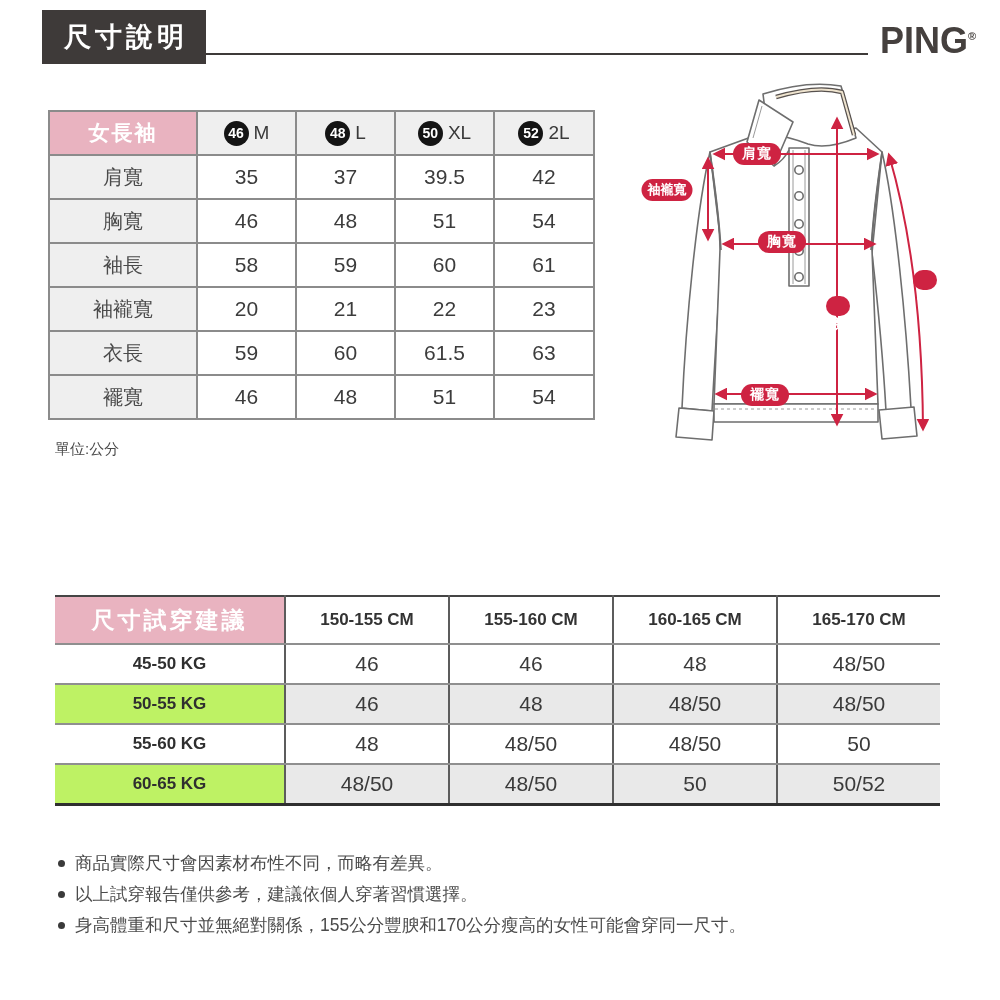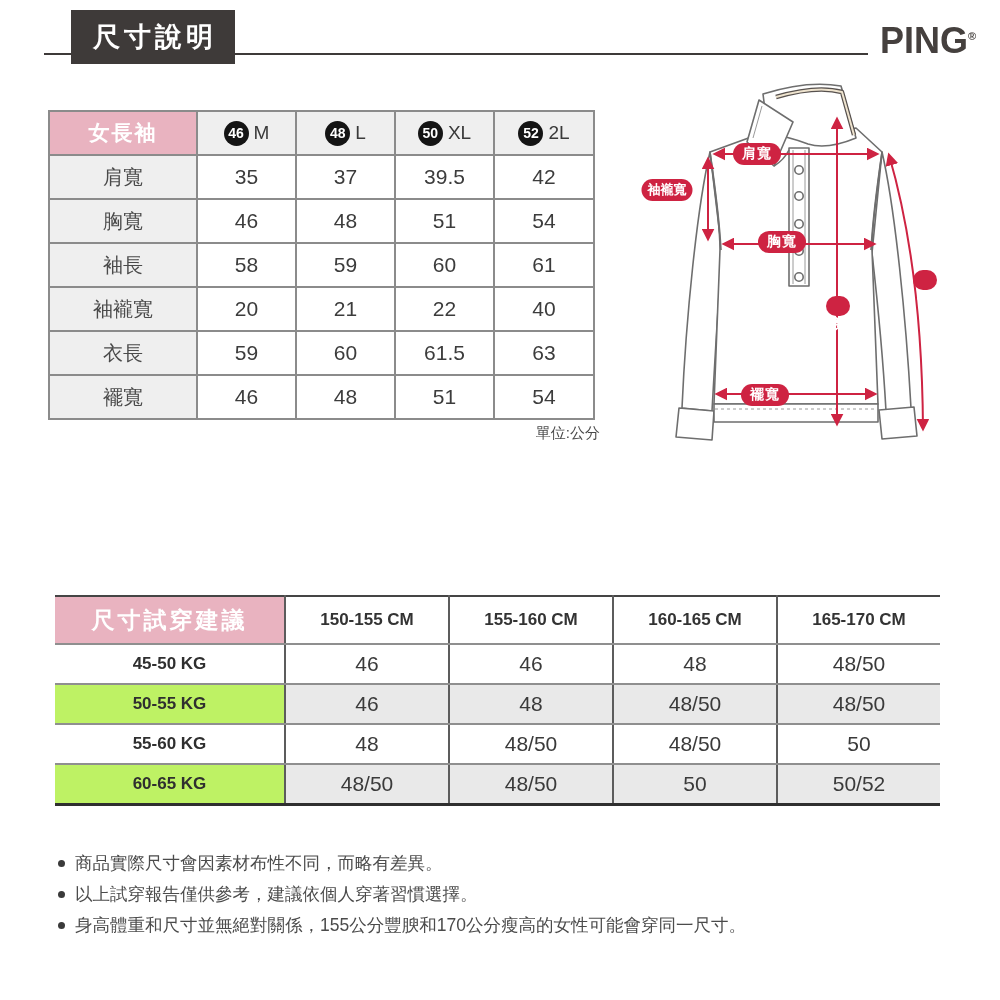--- a/index.html
+++ b/index.html
@@ -2,38 +2,38 @@
 <html><head>
 <meta charset="utf-8">
 <style>
   * { margin:0; padding:0; box-sizing:border-box; }
   html,body { width:1000px; height:1000px; background:#fff; font-family:"Liberation Sans", sans-serif; }
   .page { position:relative; width:1000px; height:1000px; background:#fff; overflow:hidden; }
 
   
   .rule { position:absolute; left:44px; top:53px; width:824px; height:2px; background:#3e3a39; }
   .title-box { position:absolute; left:42px; top:10px; background:#3e3a39; color:#fff;
-               font-size:27px; font-weight:bold; letter-spacing:4px; padding:9px 18px 9px 22px;margin-left:29px; }
+               font-size:27px; font-weight:bold; letter-spacing:4px; padding:9px 18px 9px 22px; }
   .brand { position:absolute; right:24px; top:20px; color:#45403e; font-size:36px; font-weight:800;
            letter-spacing:0px; font-style:normal; }
   .brand sup { font-size:11px; vertical-align:super; }
 
   
   table { border-collapse:collapse; table-layout:fixed; }
   .t1 { position:absolute; left:48px; top:110px; width:545px; }
   .t1 td { border:2px solid #8b8b8b; height:44px; text-align:center; vertical-align:middle;
            color:#3c3c3c; font-size:21px; background:#fff; }
   .t1 td.pink { background:#e9b3c0; color:#fff; font-size:21px; font-weight:bold; letter-spacing:2px; }
   .t1 td.rowlbl { background:#efefef; font-size:20px; color:#4a4a4a; }
   .t1 td.szhead { background:#efefef; }
   .badge { display:inline-flex; width:25px; height:25px; border-radius:50%; background:#141414;
            color:#fff; font-size:14px; font-weight:bold; align-items:center; justify-content:center;
            margin-right:5px; vertical-align:middle; }
   .szl { font-size:19px; color:#3a3a3a; vertical-align:middle; }
-  .unit-note { position:absolute; left:55px; top:424px; width:545px; text-align:right;
+  .unit-note { position:absolute; left:55px; top:440px; width:545px; text-align:left;
                font-size:15px; color:#4a4a4a; }
 
   
   .diagram { position:absolute; left:622px; top:78px; width:380px; height:392px; }
   .dlabel { position:absolute; transform:translate(-50%,-50%); background:#ce2342; color:#fff;
             font-weight:bold; border-radius:11px; padding:2px 9px; font-size:14px;
             letter-spacing:1px; white-space:nowrap; z-index:2; }
   .dlabel.small { font-size:13px; padding:2px 6px; letter-spacing:0px; }
   .dlabel.vert { writing-mode:vertical-rl; text-orientation:upright; padding:8px 3px;
                  letter-spacing:2px; border-radius:12px; }
@@ -103,21 +103,21 @@
       <td>58</td>
       <td>59</td>
       <td>60</td>
       <td>61</td>
     </tr>
     <tr>
       <td class="rowlbl">袖襱寬</td>
       <td>20</td>
       <td>21</td>
       <td>22</td>
-      <td>40</td>
+      <td>23</td>
     </tr>
     <tr>
       <td class="rowlbl">衣長</td>
       <td>59</td>
       <td>60</td>
       <td>61.5</td>
       <td>63</td>
     </tr>
     <tr>
       <td class="rowlbl">襬寬</td>

